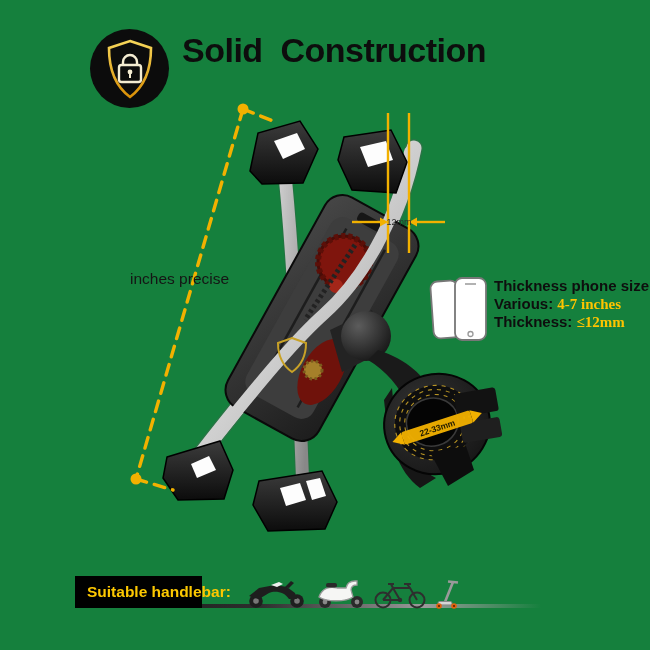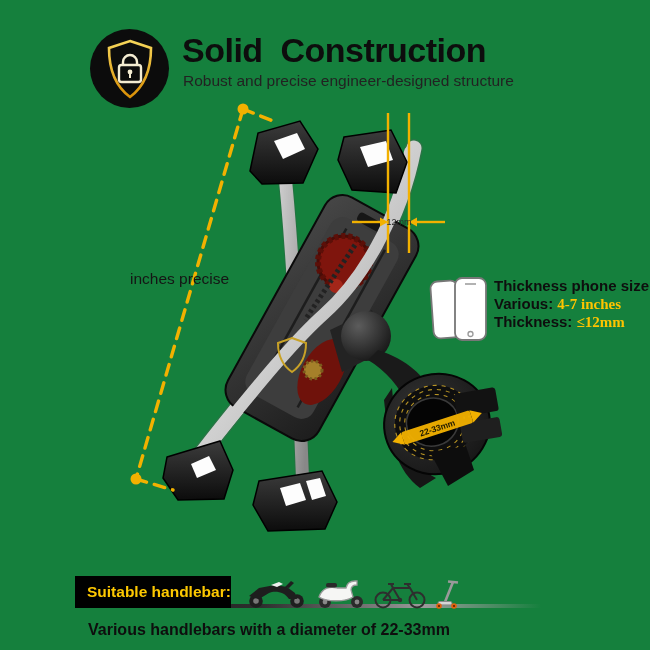--- a/index.html
+++ b/index.html
@@ -15,21 +15,21 @@
   .art{position:absolute;left:0;top:0;}
   
   .left-note{position:absolute;left:130px;top:269px;font-size:15.5px;line-height:19px;color:#151515;}
   
   .phone-ico{position:absolute;left:429px;top:275px;}
   .phone-text{position:absolute;left:494px;top:277px;font-size:15px;line-height:17.5px;font-weight:bold;color:#0e0e0e;white-space:nowrap;}
   .val{color:#FFC400;font-family:Liberation Serif, serif;}
   
   .hb-line{position:absolute;left:75px;top:604px;width:466px;height:4px;
            background:linear-gradient(to right,#141414 0%,#2e2e2e 40%,#9b9b9b 75%,rgba(255,255,255,0) 100%);}
-  .hb-bar{position:absolute;left:75px;top:576px;width:156px;height:32px;background:#000;
+  .hb-bar{position:absolute;left:75px;top:576px;width:127px;height:32px;background:#000;
           display:flex;align-items:center;}
   .hb-bar span{margin-left:12px;font-size:15.5px;font-weight:bold;color:#FDC800;white-space:nowrap;}
   .vehicles{position:absolute;left:245px;top:577px;width:235px;height:32px;display:flex;align-items:flex-end;gap:7px;}
   .caption{position:absolute;left:88px;top:621px;font-size:16px;font-weight:bold;color:#0e0e0e;}
 </style>
 </head>
 <body>
 
 <div class="canvas">
 
@@ -42,21 +42,20 @@
         </linearGradient>
       </defs>
       <path d="M27,3 L48,10 C48,32 42,48 27,59 C12,48 6,32 6,10 Z" fill="none" stroke="url(#goldG)" stroke-width="2.6"></path>
       <path d="M20,27 v-3 a7,7 0 0 1 14,0 v3" fill="none" stroke="#f4ecd2" stroke-width="2.4"></path>
       <rect x="16" y="27" width="22" height="17" rx="2.5" fill="none" stroke="#f4ecd2" stroke-width="2.4"></rect>
       <circle cx="27" cy="34" r="2.4" fill="#f4ecd2"></circle>
         <rect x="26" y="35" width="2" height="5" fill="#f4ecd2"></rect>
     </svg>
   </div>
   <h1 class="title">Solid  Construction</h1>
-  <div class="subtitle">Robust and precise engineer-designed structure</div>
 
   <svg class="art" width="650" height="650" viewBox="0 0 650 650">
     <defs>
       <linearGradient id="silver" x1="0" y1="0" x2="1" y2="1">
         <stop offset="0" stop-color="#f4f4f4"></stop>
           <stop offset="0.5" stop-color="#cfcfcf"></stop>
           <stop offset="1" stop-color="#9d9d9d"></stop>
       </linearGradient>
       <linearGradient id="plateG" x1="0" y1="0" x2="1" y2="1">
         <stop offset="0" stop-color="#474747"></stop>
@@ -232,15 +231,14 @@
     <svg width="28" height="31" viewBox="0 0 28 31">
       <line x1="19" y1="4" x2="11" y2="24" stroke="#9a9a9a" stroke-width="2.6"></line>
       <line x1="14" y1="3.5" x2="24" y2="4.5" stroke="#9a9a9a" stroke-width="2.4"></line>
       <rect x="4" y="23.5" width="14" height="3.4" rx="1.7" fill="#d6d6d6" stroke="#8a8a8a" stroke-width="1"></rect>
       <circle cx="5" cy="28" r="2.8" fill="#E2620C"></circle>
         <circle cx="20" cy="28" r="2.8" fill="#E2620C"></circle>
       <circle cx="5" cy="28" r="1.1" fill="#5a2504"></circle>
         <circle cx="20" cy="28" r="1.1" fill="#5a2504"></circle>
     </svg>
   </div>
-  <div class="caption">Various handlebars with a diameter of 22-33mm</div>
 
 </div>
 
 </body></html>

